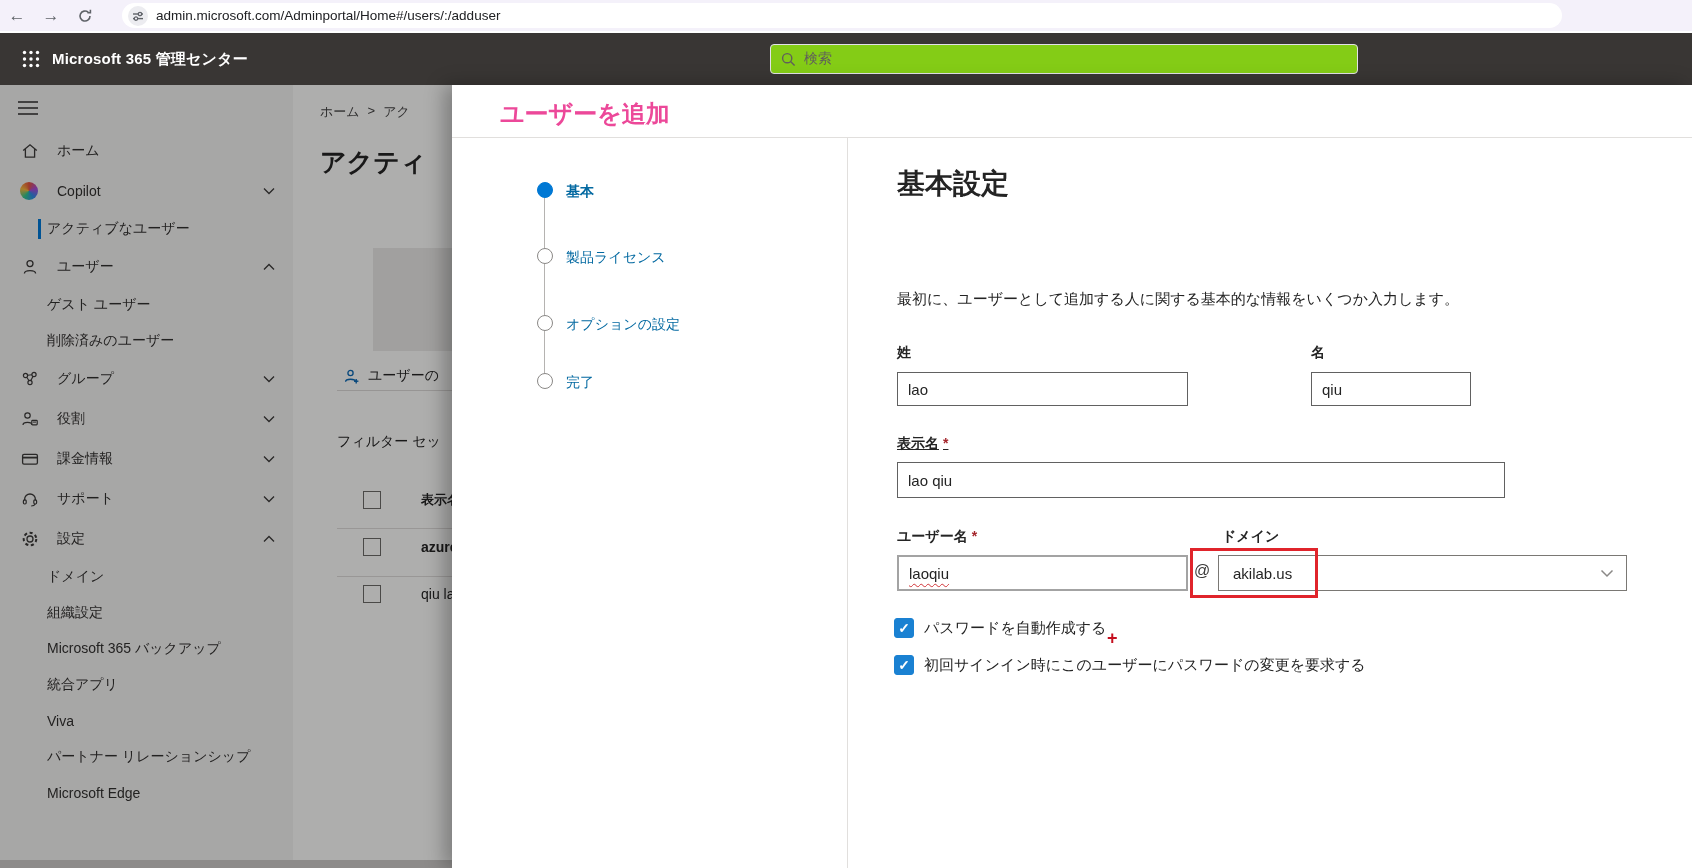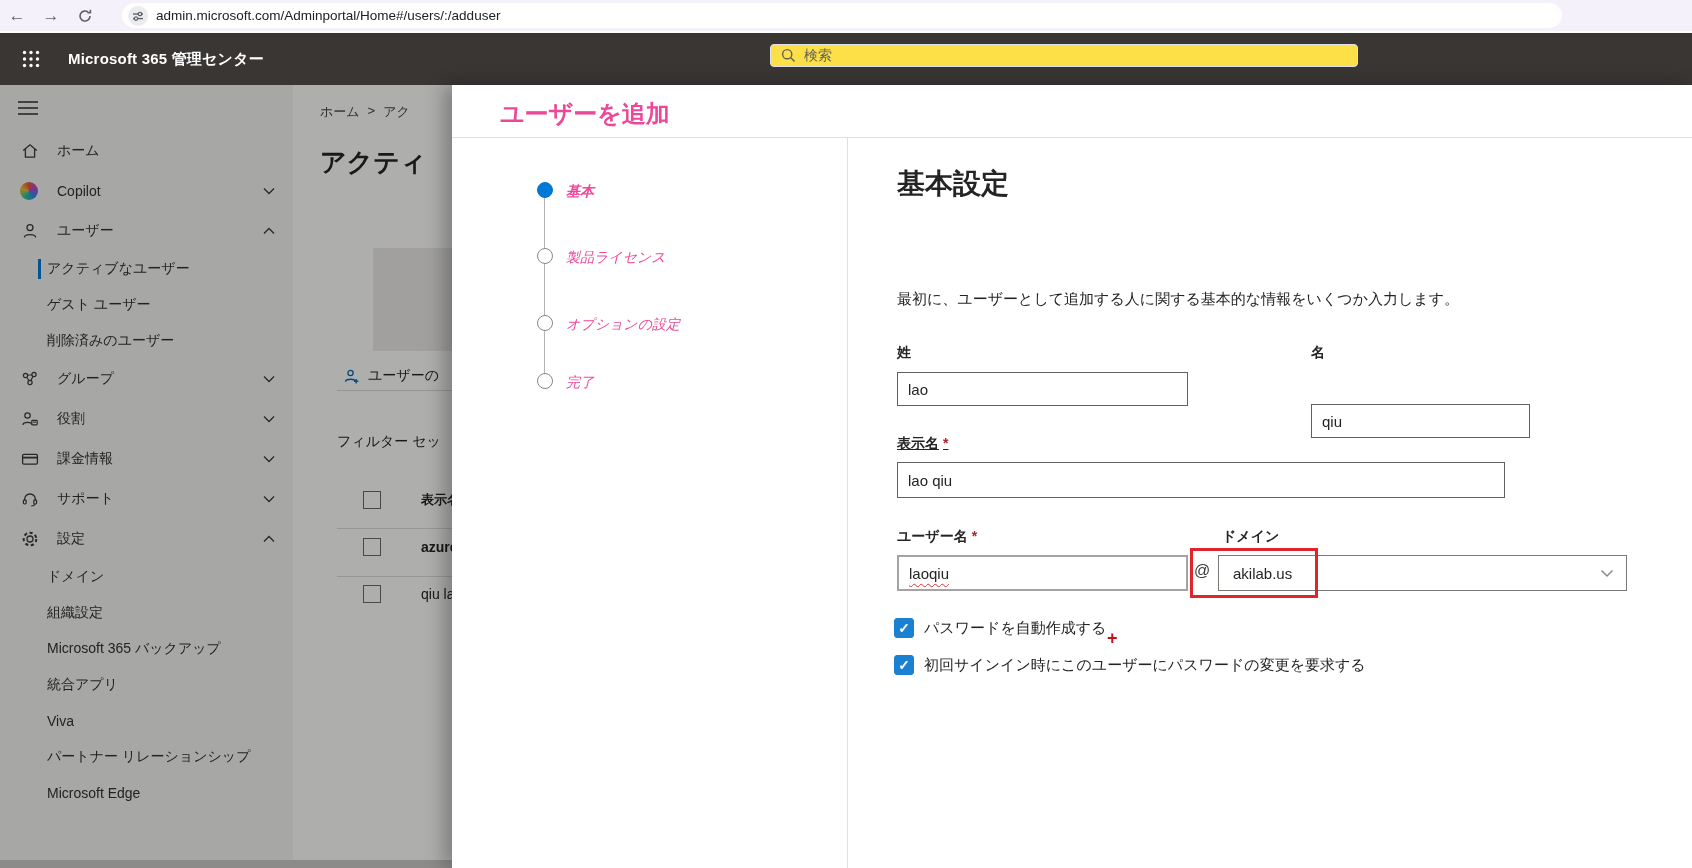--- a/index.html
+++ b/index.html
@@ -14,23 +14,23 @@
   .url-pill { position:absolute; left:122px; top:3px; width:1440px; height:25px;
     background:#ffffff; border-radius:13px; display:flex; align-items:center; padding:0 6px; }
   .tune-badge { width:20px; height:20px; border-radius:50%; background:#ececf0;
     display:flex; align-items:center; justify-content:center; margin-right:8px; }
   .url-text { font-size:13.5px; color:#202124; }
 
   
   .m365-header { position:absolute; left:0; top:33px; width:1692px; height:52px;
     background:#393634; display:flex; align-items:center; }
   .waffle { margin-left:14px; width:34px; display:flex; justify-content:center; }
-  .app-title { color:#ffffff; font-size:15px; font-weight:bold; margin-left:20px; letter-spacing:.2px; }
-  .hdr-search { position:absolute; left:770px; top:11px; width:588px; height:23px;
-    background:#fde047; border:1px solid #e3e1e8; border-radius:4px;
+  .app-title { color:#ffffff; font-size:15px; font-weight:bold; margin-left:4px; letter-spacing:.2px; }
+  .hdr-search { position:absolute; left:770px; top:11px; width:588px; height:30px;
+    background:#84cc16; border:1px solid #e3e1e8; border-radius:4px;
     display:flex; align-items:center; padding:0 10px; }
   .hdr-search .ph { color:#605e5c; font-size:14px; margin-left:8px; }
 
   
   .page { position:absolute; left:0; top:85px; width:1692px; height:783px; background:#faf9f8; }
   .sidebar { position:absolute; left:0; top:0; width:293px; height:783px; background:#f0efee; }
   .burger { height:46px; display:flex; align-items:center; padding-left:18px; }
   .nav-item { position:relative; height:40px; display:flex; align-items:center;
     padding-left:20px; color:#323130; font-size:14px; cursor:pointer; }
   .nav-item.sub { height:36px; padding-left:47px; }
@@ -62,21 +62,21 @@
   .panel { position:absolute; left:452px; top:0; width:1240px; height:783px; background:#ffffff;
     z-index:10; box-shadow:-8px 0 18px rgba(0,0,0,0.28); }
   .panel-title { position:absolute; left:48px; top:13px; font-size:24px; font-weight:bold; color:#ec4899; }
   .panel-hdiv { position:absolute; left:0; top:52px; width:1240px; height:1px; background:#e1dfdd; }
   .panel-vdiv { position:absolute; left:395px; top:53px; width:1px; height:730px; background:#e1dfdd; }
 
   .steps-rail { position:absolute; left:92px; top:110px; width:1px; height:190px; background:#b5b3b1; }
   .step-dot { position:absolute; width:16px; height:16px; border-radius:50%; background:#fff;
     border:1px solid #8a8886; left:85px; }
   .step-dot.active { background:#0078d4; border-color:#0078d4; }
-  .step-label { position:absolute; left:114px; font-size:14px; color:#ec4899; white-space:nowrap;font-style:italic; }
+  .step-label { position:absolute; left:114px; font-size:14px; color:#0369a1; white-space:nowrap; }
   .step-label.active { font-weight:bold; }
 
   .section-heading { position:absolute; left:445px; top:80px; font-size:28px; font-weight:bold; color:#242424; }
   .section-desc { position:absolute; left:445px; top:166px; font-size:15px; color:#242424; white-space:nowrap;margin-top:39px; }
 
   .f-label { position:absolute; font-size:14px; font-weight:600; color:#242424; white-space:nowrap; }
   .req { color:#a4262c; margin-left:4px; }
   .f-input { position:absolute; background:#fff; border:1px solid #616161;
     font-size:15px; color:#242424; padding:0 10px; font-family:"Liberation Sans", sans-serif; }
   input.f-input { outline:none; }
@@ -184,38 +184,38 @@
           <span style="width:18px;height:18px;border-radius:50%;background:conic-gradient(#e2543e,#a54dd8,#2e8ae5,#31c48d,#f2b53e,#e2543e);display:inline-block;"></span>
         </span>
         <span class="nav-label">Copilot</span>
         <span class="chev">
             <svg width="12" height="8" viewBox="0 0 12 8">
               <polyline points="1,1.5 6,6.5 11,1.5" fill="none" stroke="#3b3a39" stroke-width="1.3"></polyline>
             </svg>
           </span>
       </div>
 
-      <div class="nav-item">
-        <span class="nav-icon">
-          <svg width="20" height="20" viewBox="0 0 20 20">
-              <circle cx="10" cy="6.6" r="3" fill="none" stroke="#3b3a39" stroke-width="1.3"></circle>
-              <path d="M4.4 16.6 C4.4 12.6 15.6 12.6 15.6 16.6" fill="none" stroke="#3b3a39" stroke-width="1.3"></path>
-            </svg>
-        </span>
-        <span class="nav-label">ユーザー</span>
-        <span class="chev up">
-            <svg width="12" height="8" viewBox="0 0 12 8">
-              <polyline points="1,1.5 6,6.5 11,1.5" fill="none" stroke="#3b3a39" stroke-width="1.3"></polyline>
-            </svg>
-          </span>
-      </div>
-
       <div class="nav-item sub active">
         <span class="active-bar"></span>
         <span class="nav-label">アクティブなユーザー</span>
+      </div>
+
+      <div class="nav-item">
+        <span class="nav-icon">
+          <svg width="20" height="20" viewBox="0 0 20 20">
+              <circle cx="10" cy="6.6" r="3" fill="none" stroke="#3b3a39" stroke-width="1.3"></circle>
+              <path d="M4.4 16.6 C4.4 12.6 15.6 12.6 15.6 16.6" fill="none" stroke="#3b3a39" stroke-width="1.3"></path>
+            </svg>
+        </span>
+        <span class="nav-label">ユーザー</span>
+        <span class="chev up">
+            <svg width="12" height="8" viewBox="0 0 12 8">
+              <polyline points="1,1.5 6,6.5 11,1.5" fill="none" stroke="#3b3a39" stroke-width="1.3"></polyline>
+            </svg>
+          </span>
       </div>
       <div class="nav-item sub">
         <span class="nav-label">ゲスト ユーザー</span>
       </div>
       <div class="nav-item sub">
         <span class="nav-label">削除済みのユーザー</span>
       </div>
 
       <div class="nav-item">
         <span class="nav-icon">
@@ -381,21 +381,21 @@
       <div class="step-dot" style="top:288px;"></div>
       <div class="step-label" style="top:289px;">完了</div>
 
       <div class="section-heading">基本設定</div>
       <div class="section-desc">最初に、ユーザーとして追加する人に関する基本的な情報をいくつか入力します。</div>
 
       <div class="f-label" style="left:445px; top:259px;">姓</div>
       <input class="f-input" style="left: 445px; top: 287px; width: 291px; height: 34px;" value="lao">
 
       <div class="f-label" style="left:859px; top:259px;">名</div>
-      <input class="f-input" style="left: 859px; top: 287px; width: 219px; height: 34px; margin-top: 32px;" value="qiu">
+      <input class="f-input" style="left: 859px; top: 287px; width: 160px; height: 34px;" value="qiu">
 
       <div class="f-label" style="left:445px; top:350px;text-decoration:underline;">
         <span>表示名</span><span class="req">*</span>
       </div>
       <input class="f-input" style="left: 445px; top: 377px; width: 608px; height: 36px;" value="lao qiu">
 
       <div class="f-label" style="left:445px; top:443px;text-align:right;">
         <span>ユーザー名</span><span class="req">*</span>
       </div>
       <div class="f-input-div focused" style="left:445px; top:470px; width:291px; height:36px;">

